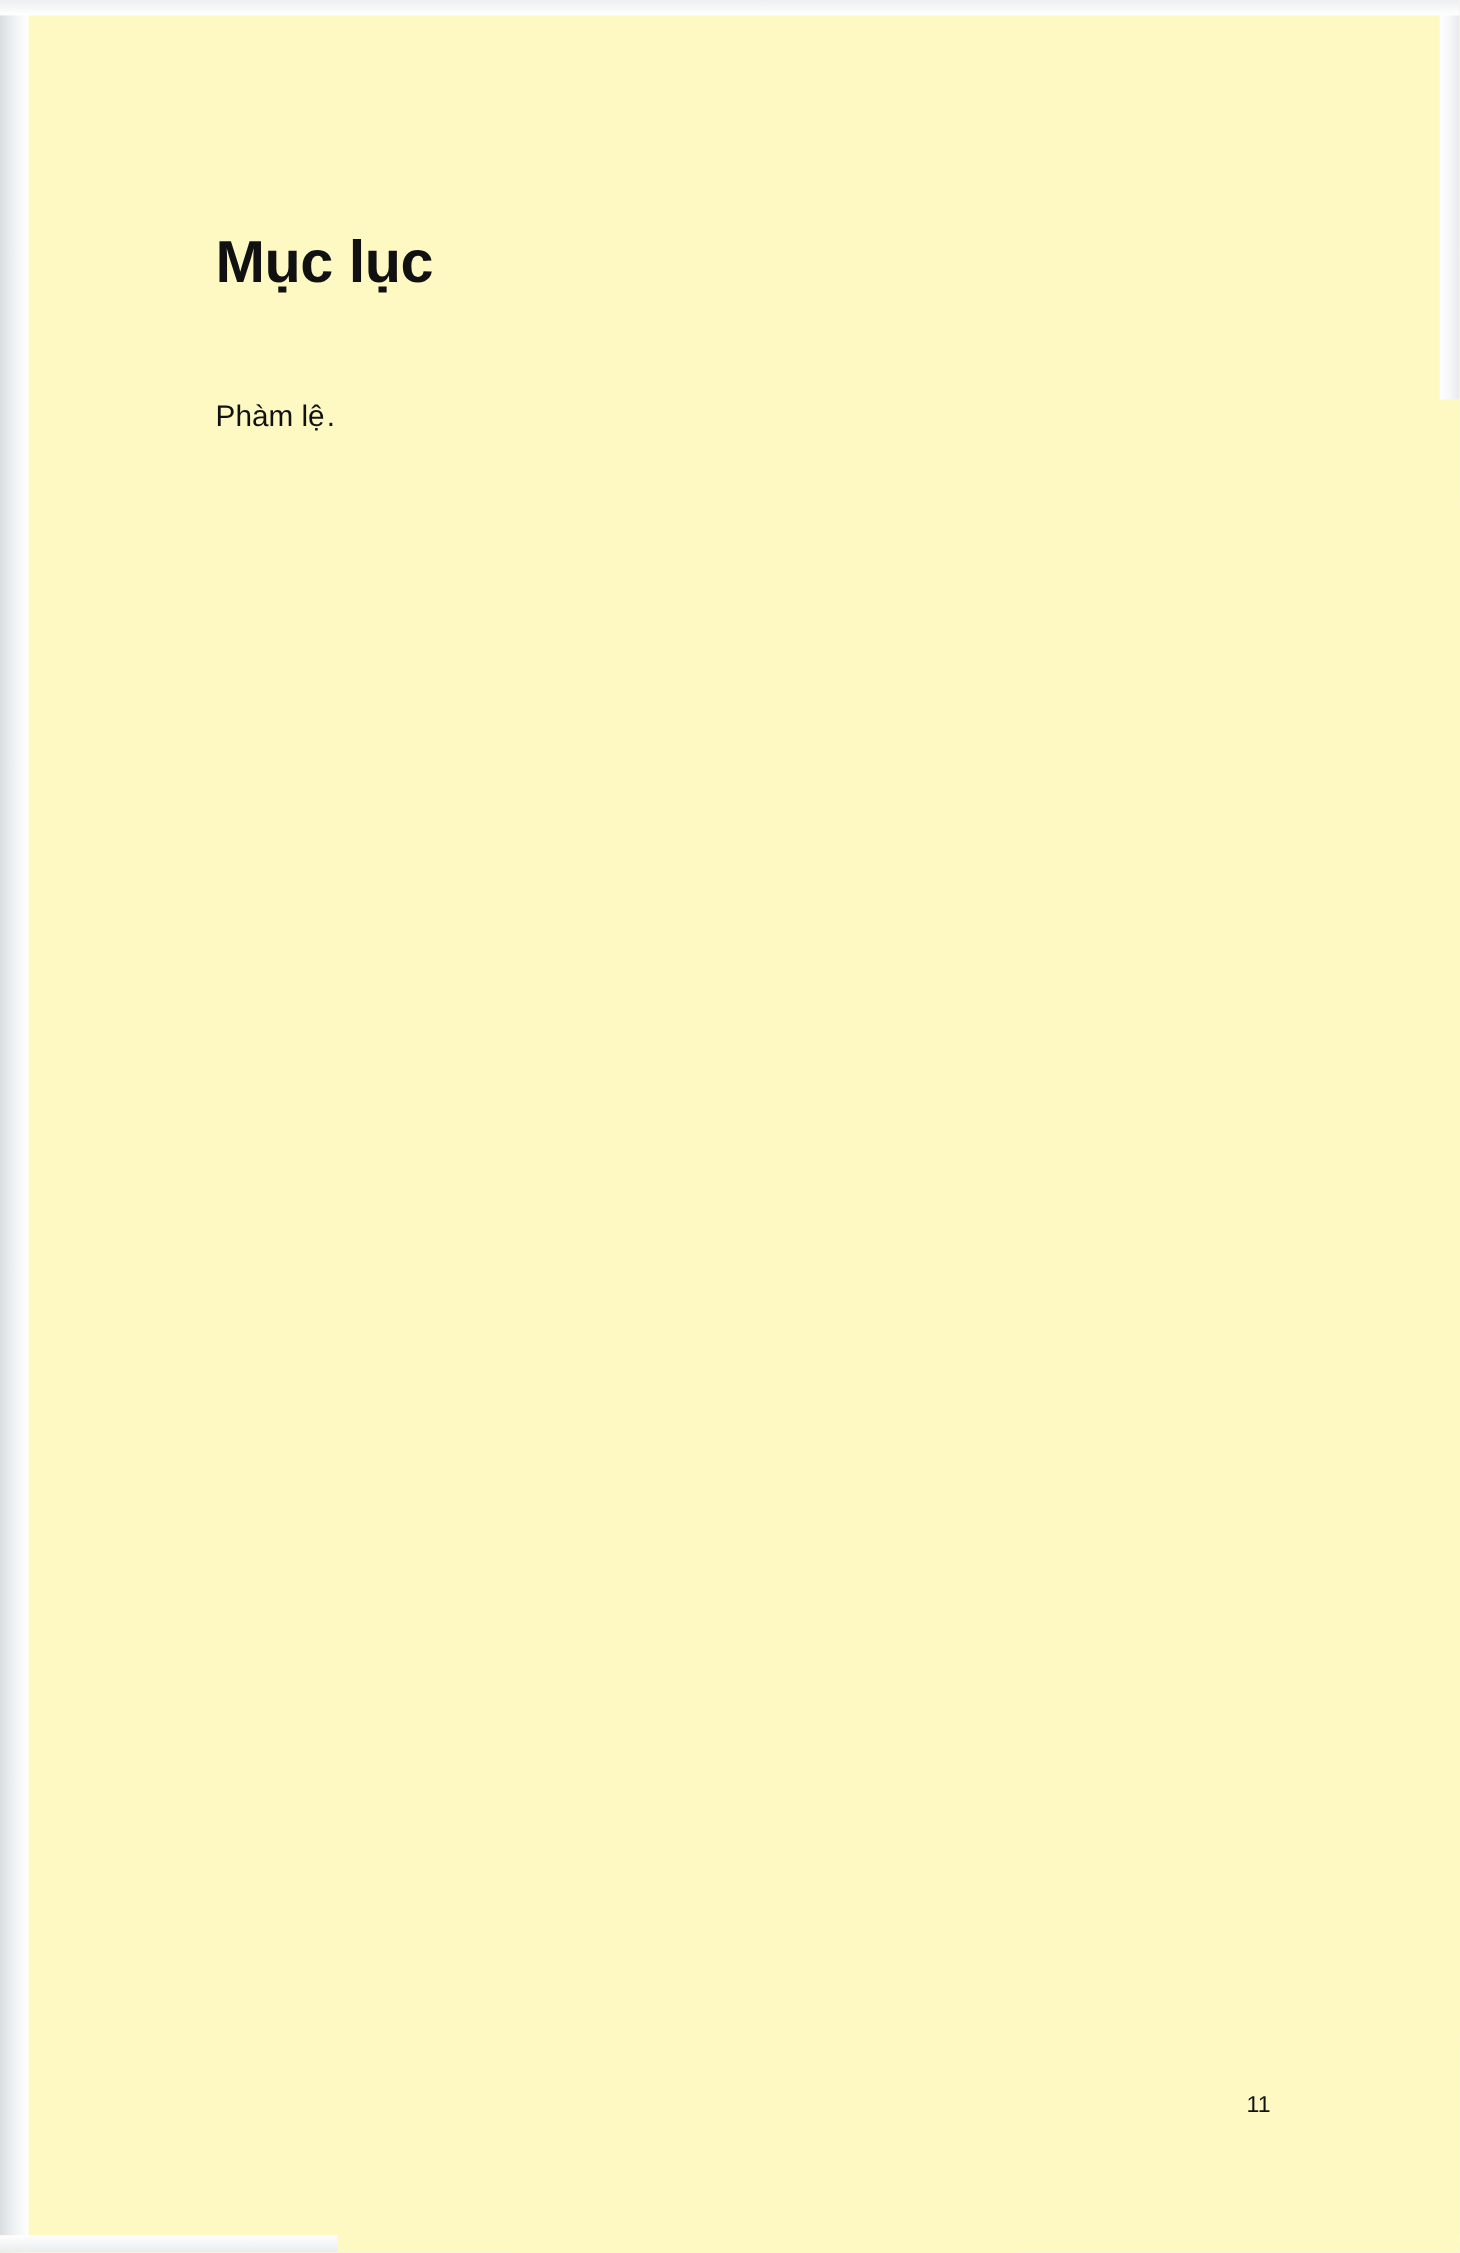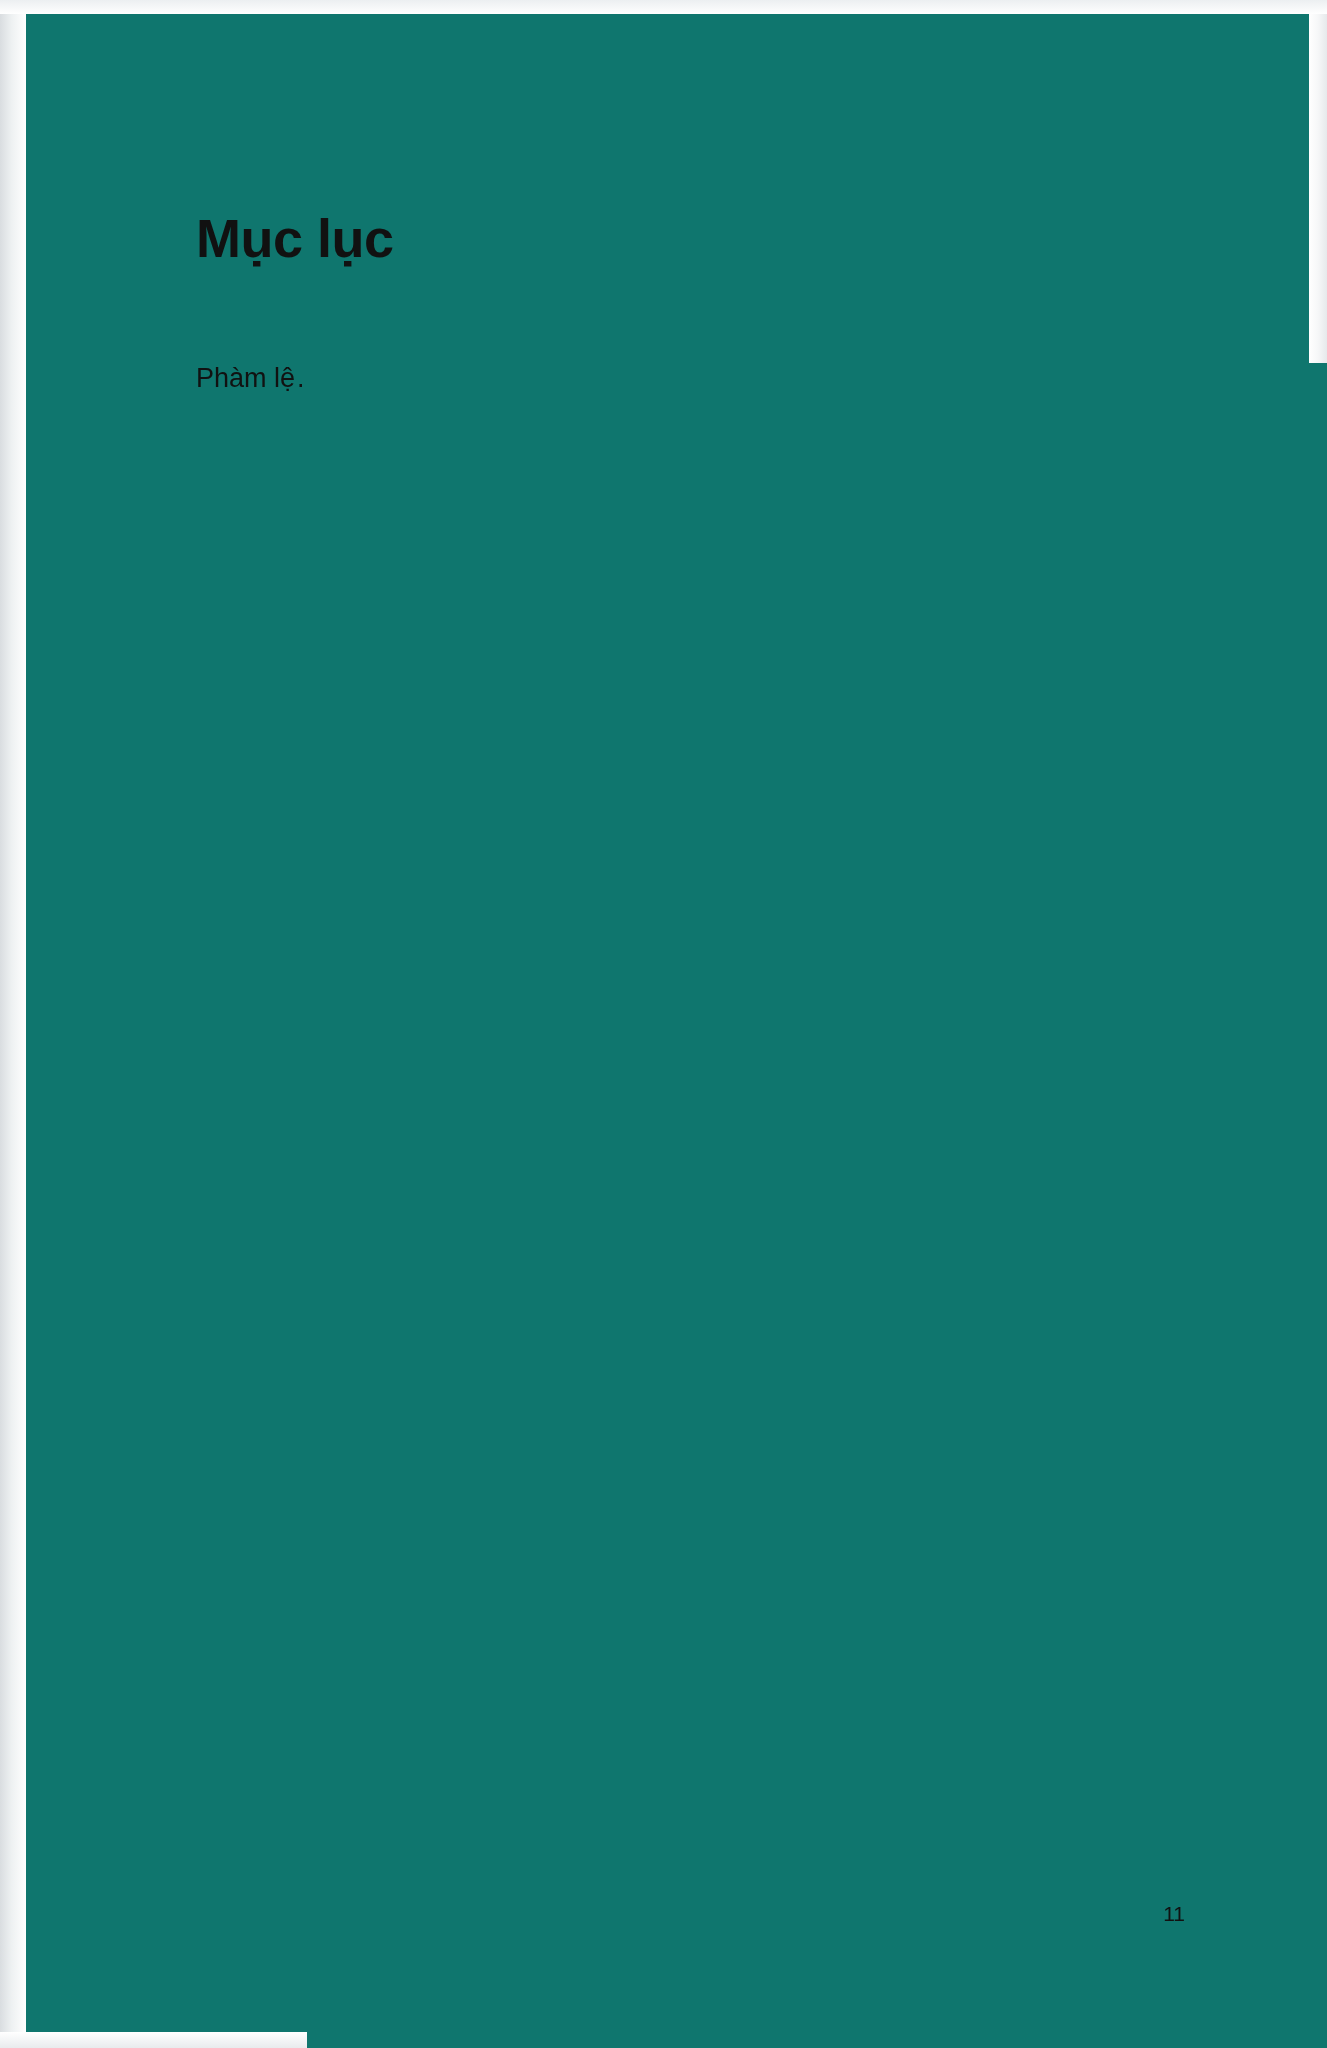--- a/index.html
+++ b/index.html
@@ -11,21 +11,21 @@
   body {
     font-family: "Liberation Sans", "DejaVu Sans", sans-serif;
     color: #111111;
   }
 
   .page {
     position: relative;
     width: 1327px;
     height: 2048px;
     margin: 0 auto;
-    background: #0f766e;
+    background: #fef9c3;
     overflow: hidden;
     box-sizing: border-box;
     padding-left: 42px;
   }
 
   
   .page-edge-left {
     position: absolute;
     left: 0; top: 0; bottom: 0;
     width: 26px;
@@ -106,21 +106,21 @@
   .front .row {
     font-size: 27px;
     font-weight: 400;
     margin-bottom: 17px;
   }
   .front .row .leader { letter-spacing: 2.4px; }
 
   
   .folio {
     position: absolute;
-    right: 142px;
+    right: 172px;
     bottom: 122px;
     font-size: 21px;
     font-weight: 400;
   }
 </style>
 </head>
 <body>
 
 <div class="page">
 

